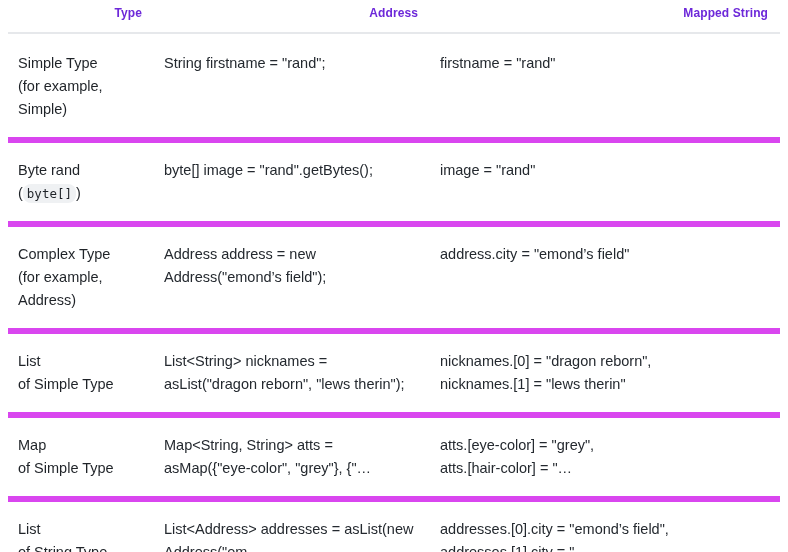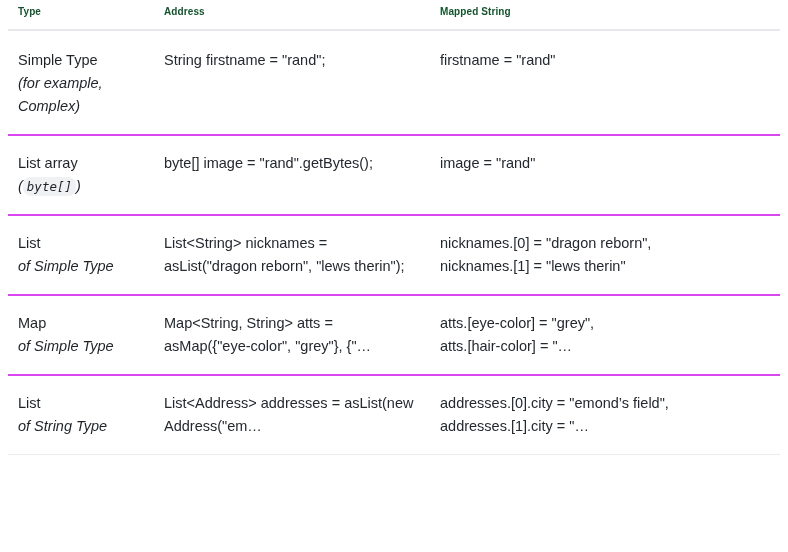--- a/index.html
+++ b/index.html
@@ -27,36 +27,36 @@
     width: 772px;
     margin-left: 8px;
     table-layout: fixed;
   }
 
   table.mapping-table col.col-type { width: 146px; }
   table.mapping-table col.col-sample { width: 276px; }
   table.mapping-table col.col-mapped { width: 350px; }
 
   thead th {
-    text-align: left;
-    font-size: 10px;
+    text-align: right;
+    font-size: 12px;
     font-weight: 700;
-    color: #14532d;
+    color: #6d28d9;
     padding: 6px 12px 12px 10px;
     border-bottom: 2px solid #e6e8eb;
     vertical-align: top;
     letter-spacing: 0.1px;
   }
 
   tbody td {
     font-size: 14.5px;
     line-height: 23px;
     color: #24292f;
     padding: 16px 12px 16px 10px;
-    border-bottom: 2px solid #d946ef;
+    border-bottom: 6px solid #d946ef;
     vertical-align: top;
     white-space: pre-line;
     word-break: normal;
     overflow-wrap: break-word;
   }
 
   tbody tr:first-child td {
     padding-top: 18px;
   }
 
@@ -70,21 +70,21 @@
 
   code.inline-code {
     font-family: "DejaVu Sans Mono", "Liberation Mono", monospace;
     font-size: 12.5px;
     background: #eff1f3;
     border-radius: 8px;
     padding: 2px 4px;
     color: #1f2328;
   }
 
-  .type-line2 { display: block; font-style: italic; }
+  .type-line2 { display: block; }
 </style>
 </head>
 <body>
 
 <div class="doc-table-wrap">
   <table class="mapping-table">
     <colgroup>
       <col class="col-type">
       <col class="col-sample">
       <col class="col-mapped">
@@ -92,31 +92,36 @@
     <thead>
       <tr>
         <th>Type</th>
         <th>Address</th>
         <th>Mapped String</th>
       </tr>
     </thead>
     <tbody>
 
       <tr>
-        <td class="cell-type"><span>Simple Type</span><span class="type-line2">(for example,</span><span class="type-line2">Complex)</span></td>
+        <td class="cell-type"><span>Simple Type</span><span class="type-line2">(for example,</span><span class="type-line2">Simple)</span></td>
         <td class="cell-sample">String firstname = "rand";</td>
         <td class="cell-mapped">firstname = "rand"</td>
       </tr>
 
       <tr>
-        <td class="cell-type"><span>List array</span><span class="type-line2"><span>(</span><code class="inline-code">byte[]</code><span>)</span></span></td>
+        <td class="cell-type"><span>Byte rand</span><span class="type-line2"><span>(</span><code class="inline-code">byte[]</code><span>)</span></span></td>
         <td class="cell-sample">byte[] image = "rand".getBytes();</td>
         <td class="cell-mapped">image = "rand"</td>
       </tr>
 
+      <tr>
+        <td class="cell-type"><span>Complex Type</span><span class="type-line2">(for example,</span><span class="type-line2">Address)</span></td>
+        <td class="cell-sample">Address address = new Address("emond’s field");</td>
+        <td class="cell-mapped">address.city = "emond’s field"</td>
+      </tr>
 
       <tr>
         <td class="cell-type"><span>List</span><span class="type-line2">of Simple Type</span></td>
         <td class="cell-sample">List&lt;String&gt; nicknames = asList("dragon reborn", "lews therin");</td>
         <td class="cell-mapped">nicknames.[0] = "dragon reborn",
 nicknames.[1] = "lews therin"</td>
       </tr>
 
       <tr>
         <td class="cell-type"><span>Map</span><span class="type-line2">of Simple Type</span></td>

